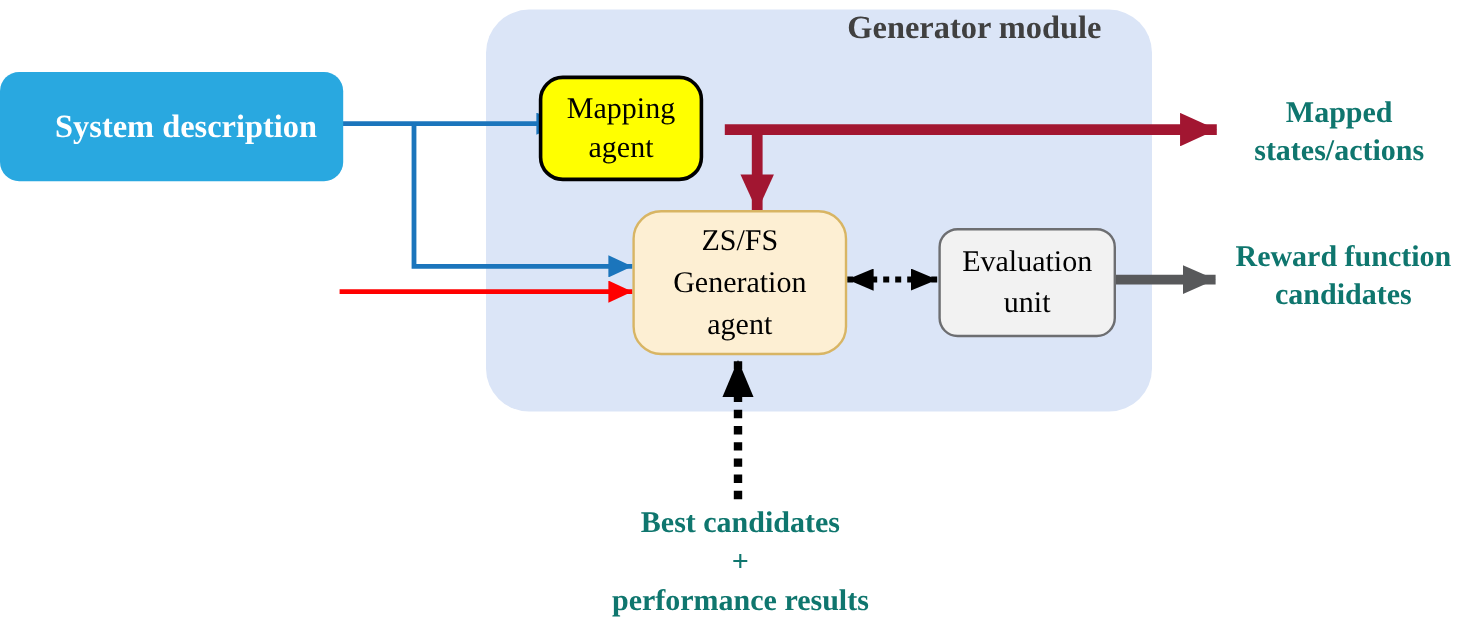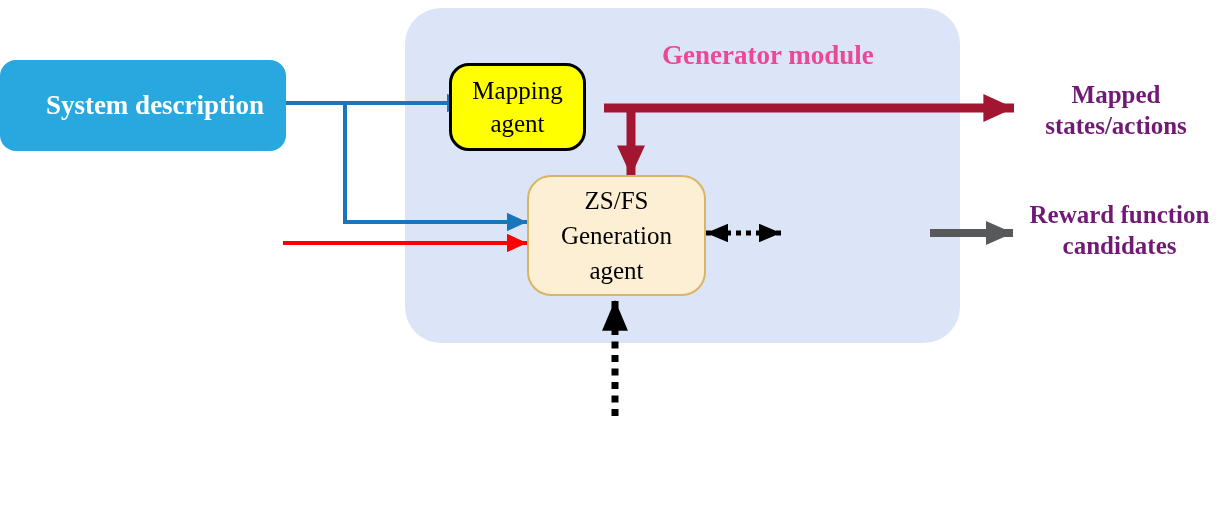--- a/index.html
+++ b/index.html
@@ -12,22 +12,22 @@
   html,body{margin:0;padding:0;background:#fff;}
   .canvas{
     position:relative; width:1227px; height:527px; overflow:hidden;
     font-family:"Liberation Serif","DejaVu Serif",serif; background:#fff;
   }
   .module{
     position:absolute; left:405px; top:8px; width:555px; height:335px;
     background:var(--module-bg); border-radius:36px;
   }
   .module-title{
-    position:absolute; left:662px; top:40px; width:300px;
-    text-align:left; font-weight:bold; font-size:27px; color:#ec4899;
+    position:absolute; left:662px; top:8px; width:300px;
+    text-align:center; font-weight:bold; font-size:27px; color:#404040;
   }
   .node{
     position:absolute; display:flex; align-items:center; justify-content:center;
     text-align:center; white-space:pre-line; box-sizing:border-box;
   }
   .node-system{
     left:0; top:60px; width:286px; height:91px; border-radius:16px;
     background:var(--system-box); color:#fff; font-weight:bold; font-size:27px;padding-left:24px;
   }
   .node-task{
@@ -44,21 +44,21 @@
     background:var(--generation-box); border:2px solid var(--generation-border);
     color:#000; font-size:25px; line-height:1.4;
   }
   .node-evaluation{
     left:782px; top:190px; width:148px; height:91px; border-radius:16px;
     background:var(--evaluation-box); border:2.5px solid var(--evaluation-border);
     color:#000; font-size:25px; line-height:1.35;
   }
   .label{
     position:absolute; text-align:center; white-space:pre-line;
-    font-weight:bold; font-size:25px; color:#701a75; line-height:1.22;
+    font-weight:bold; font-size:25px; color:#0f766e; line-height:1.22;
   }
   .label-mapped{left:1015px; top:80px; width:202px;}
   .label-reward{left:1012px; top:200px; width:215px;}
   .label-feedback{left:477px; top:420px; width:280px; line-height:1.3;}
   svg.arrows{position:absolute; left:0; top:0; width:1227px; height:527px; pointer-events:none;}
   .st-blue{stroke:var(--blue-arrow);} .m-blue{fill:var(--blue-arrow);}
   .st-red{stroke:var(--red-arrow);} .m-red{fill:var(--red-arrow);}
   .st-crimson{stroke:var(--crimson-arrow);} .m-crimson{fill:var(--crimson-arrow);}
   .st-gray{stroke:var(--gray-arrow);} .m-gray{fill:var(--gray-arrow);}
   .st-black{stroke:var(--black-arrow);} .m-black{fill:var(--black-arrow);}
@@ -107,21 +107,26 @@
   <div class="node node-system">System description</div>
 
 
   <div class="node node-mapping">Mapping
 agent</div>
 
   <div class="node node-generation">ZS/FS
 Generation
 agent</div>
 
+  <div class="node node-evaluation">Evaluation
+unit</div>
 
   <div class="label label-mapped">Mapped
 states/actions</div>
 
   <div class="label label-reward">Reward function
 candidates</div>
 
+  <div class="label label-feedback">Best candidates
++
+performance results</div>
 
 </div>
 
 </body></html>

